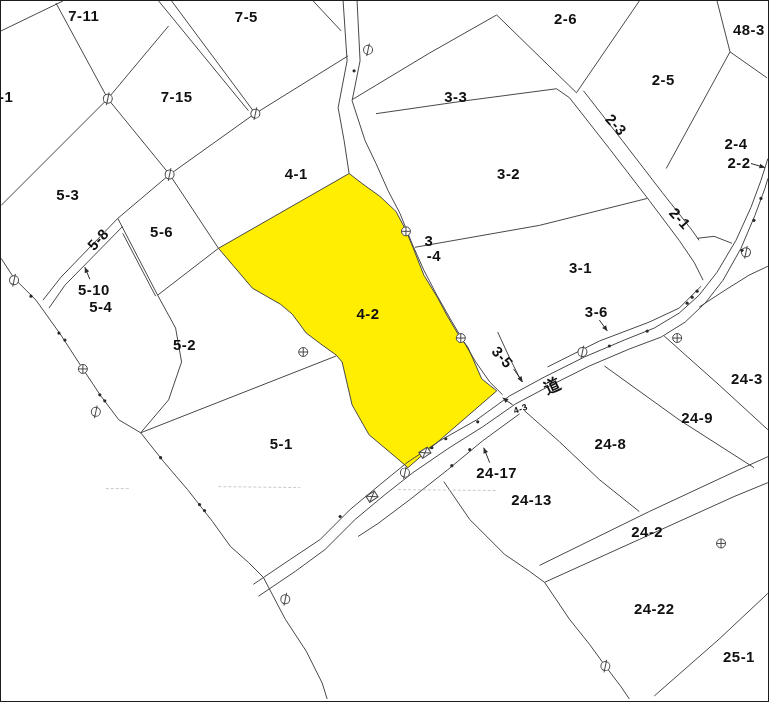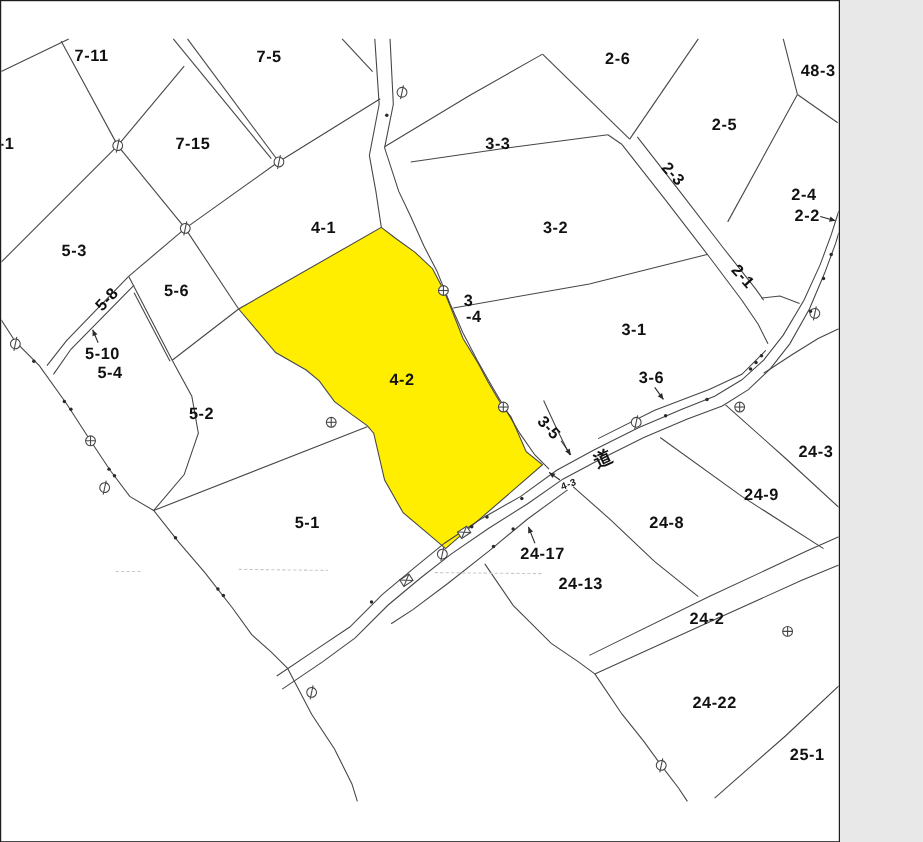--- a/index.html
+++ b/index.html
@@ -1,18 +1,18 @@
 <!DOCTYPE html>
 <html><head>
 <meta charset="utf-8">
 <style>
   html,body{margin:0;padding:0;background:#e8e8e8;}
   #map-frame{
     position:relative;
-    width:700px;height:702px;
+    width:769px;height:702px;
     background:#ffffff;
     border:1px solid #1c1c1c;
     box-sizing:border-box;
     overflow:hidden;
     font-family:"Liberation Sans", sans-serif;
   }
   #map-svg{position:absolute;left:0;top:0;width:100%;height:100%;}
   .bline{fill:none;stroke:#474747;stroke-width:1;}
   .plabel{
     font-family:"Liberation Sans", sans-serif;

